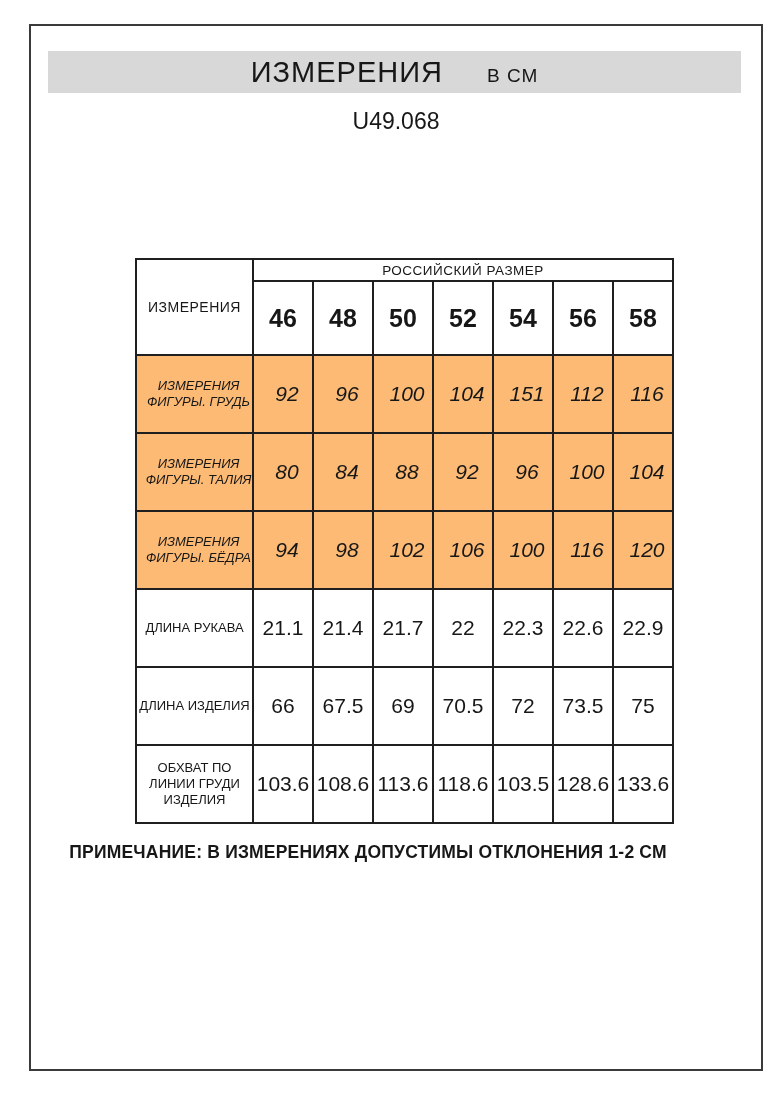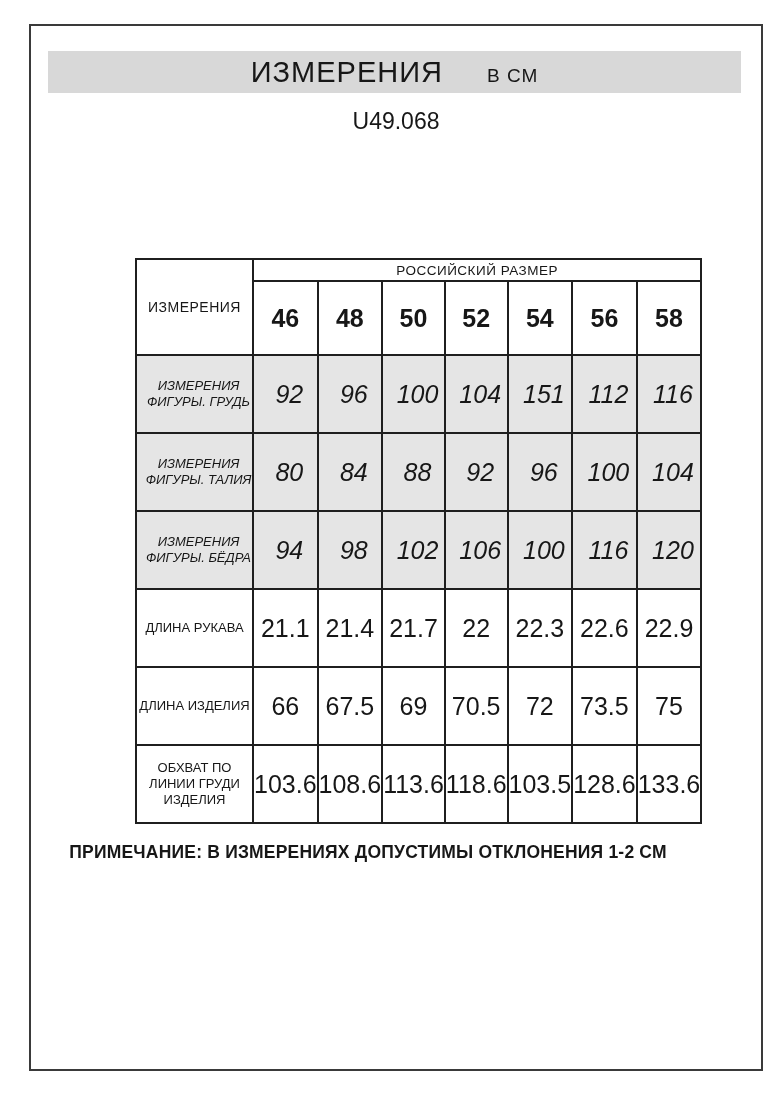--- a/index.html
+++ b/index.html
@@ -106,24 +106,24 @@
     font-weight: bold;
   }
   tbody tr { height: 78px; }
   th.row-label {
     font-size: 13px;
     font-weight: normal;
     line-height: 16px;
     padding: 0 5px;
   }
   td.value-cell {
-    font-size: 25px;
-    font-weight: normal;
-  }
-  tr.shaded th, tr.shaded td { background: #e5e5e5; padding-left: 8px; }
+    font-size: 21px;
+    font-weight: normal;
+  }
+  tr.shaded th, tr.shaded td { background: #fdba74; padding-left: 8px; }
   tr.shaded th.row-label, tr.shaded td.value-cell { font-style: italic; }
   .note {
     position: absolute;
     left: -28px;
     top: 816px;
     width: 100%;
     text-align: center;
     font-size: 17.5px;
     font-weight: bold;
     letter-spacing: 0.2px;

